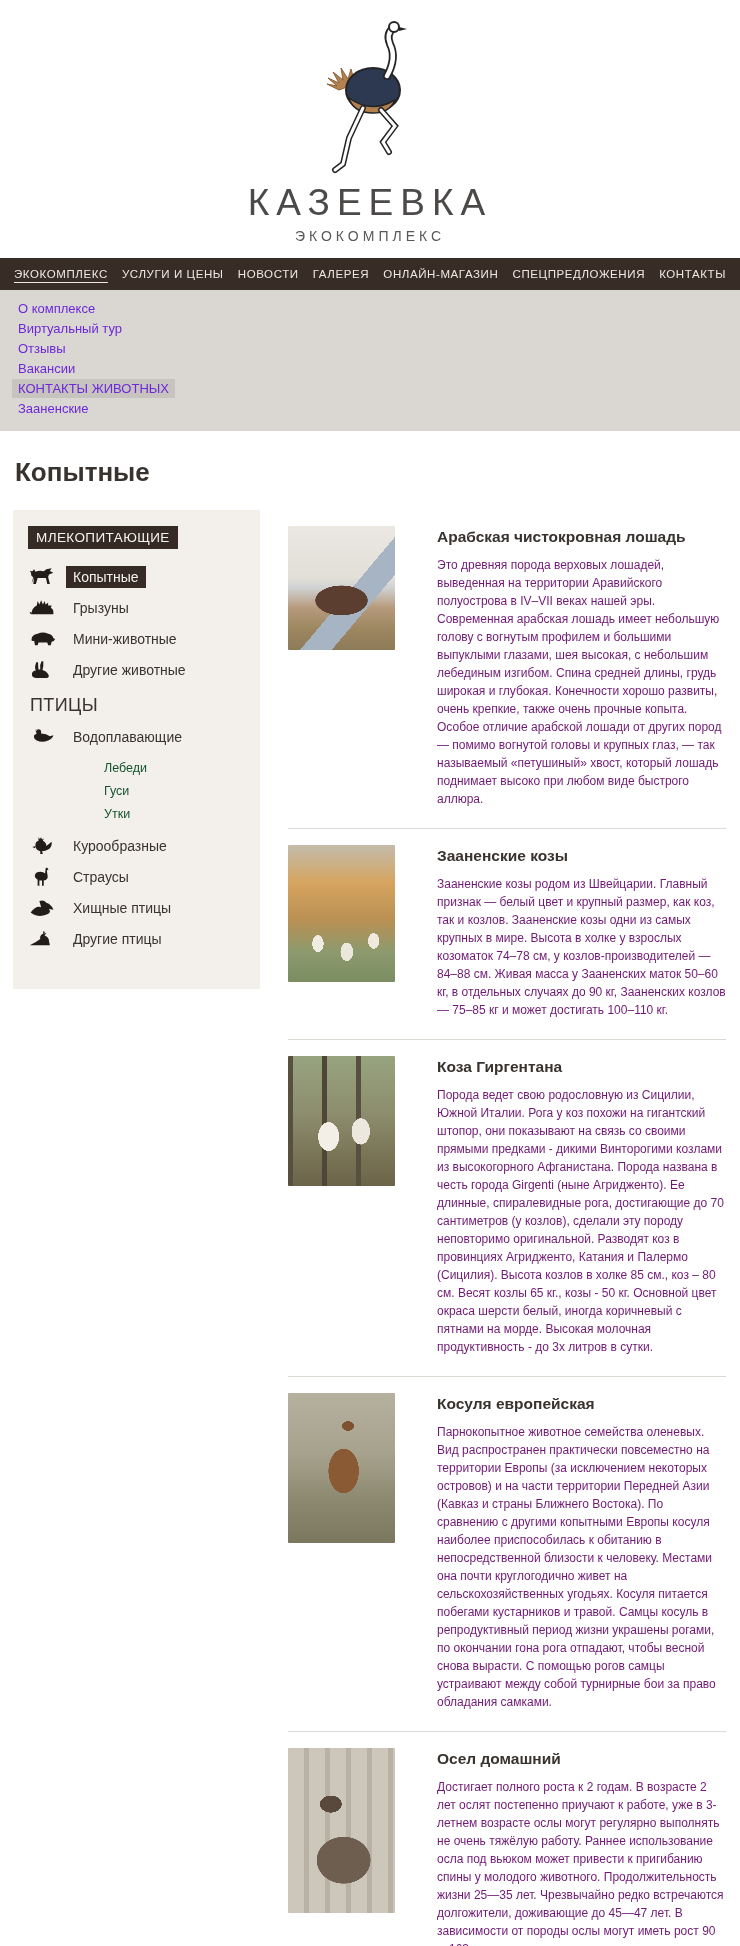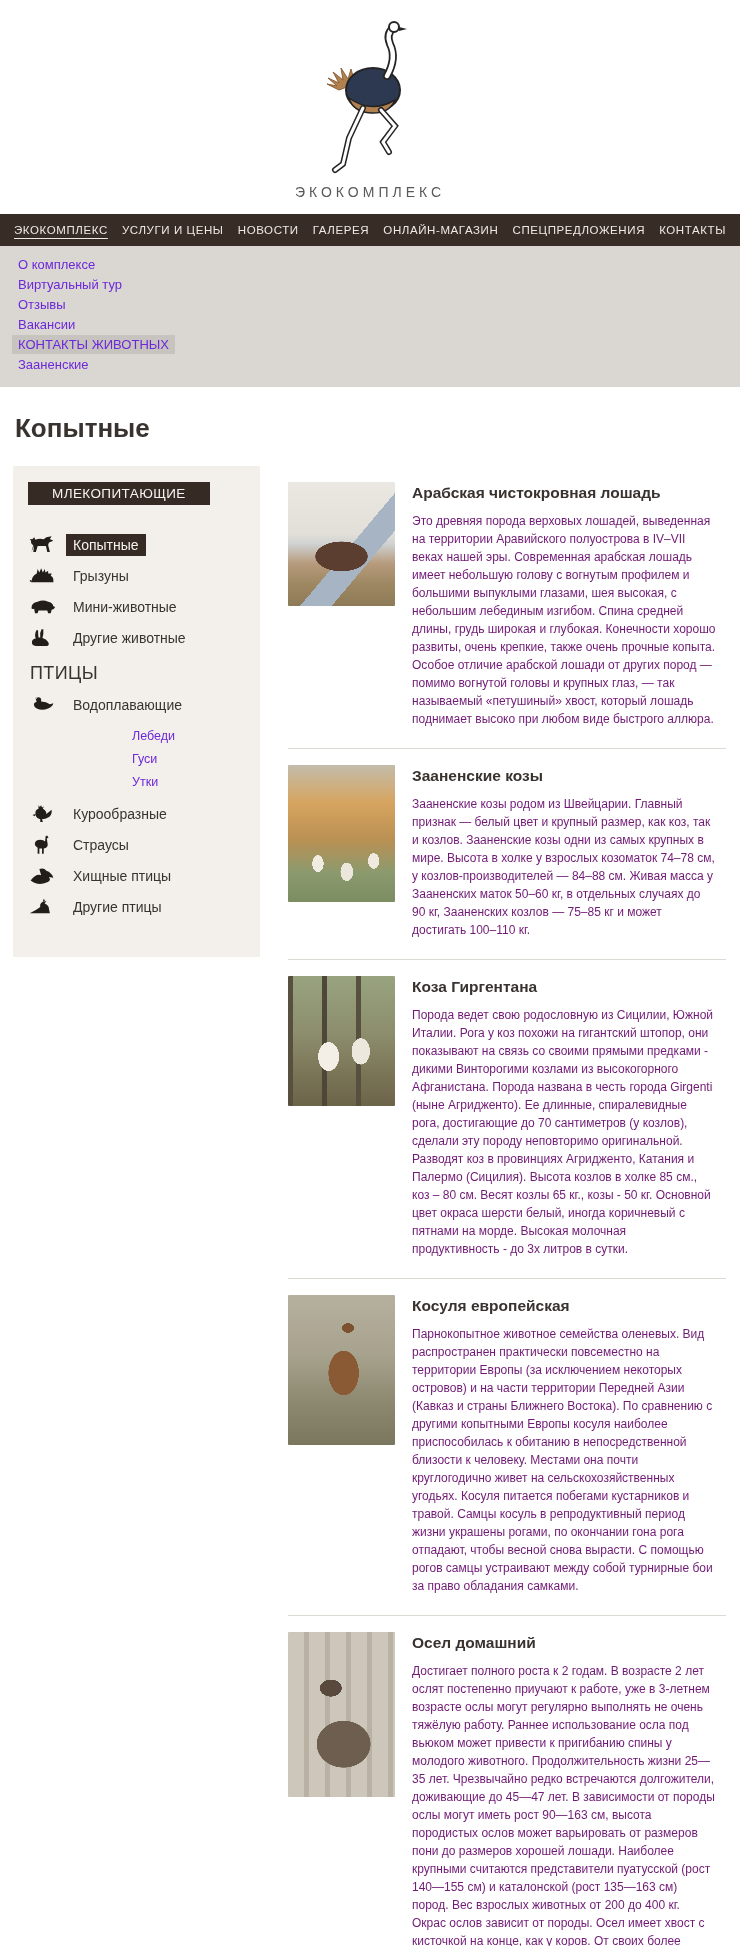--- a/index.html
+++ b/index.html
@@ -23,30 +23,30 @@
                padding:2px 6px; margin:1px 0 1px 12px; width:max-content; }
   .submenu a.active { background:#c7c3bf; }
   
   .page-title { font-size:26px; font-weight:bold; color:#39332f; margin:26px 0 22px 15px; }
   
   .main { display:flex; padding:0 14px 40px 13px; }
   .sidebar { width:247px; background:#f3f0ec; padding:16px 10px 30px 15px; flex:none; align-self:flex-start; }
   .content { flex:1; margin-left:28px; }
   
   .sb-header-badge { display:inline-block; background:#352a24; color:#f6f3f0;
-                     font-size:13.5px; padding:4px 24px; margin-bottom:20px; letter-spacing:.4px; }
+                     font-size:13.5px; padding:4px 8px; margin-bottom:8px; letter-spacing:.4px; }
   .sb-header-plain { font-size:18px; color:#39332f; margin:14px 0 10px 2px; letter-spacing:.4px; }
   .sb-item { display:flex; align-items:center; gap:10px; margin:9px 0; cursor:pointer; }
   .sb-item .ic { width:28px; height:22px; flex:none; color:#221d19; display:flex; align-items:center; }
   .sb-item .lbl { font-size:14px; color:#39332f; padding:3px 7px; }
   .sb-item.active .lbl { background:#352a24; color:#f6f3f0; }
   .sb-sub { margin:2px 0 6px 76px; }
-  .sb-sub a { display:block; font-size:12.5px; color:#6d28d9; text-decoration:none; line-height:23px; cursor:pointer;margin-left:28px; }
-  
-  .card { display:flex; gap:17px; padding:16px 0 20px; }
+  .sb-sub a { display:block; font-size:12.5px; color:#14532d; text-decoration:none; line-height:23px; cursor:pointer; }
+  
+  .card { display:flex; gap:42px; padding:16px 0 20px; }
   .sep { height:1px; background:#dcd9d5; }
   .photo { width:107px; flex:none; border-radius:1px; }
   .photo-0 { height:124px;
     background:
       radial-gradient(ellipse 44px 25px at 50% 60%, #5c3e31 59%, rgba(0,0,0,0) 60%),
       linear-gradient(130deg, rgba(0,0,0,0) 55%, #a7b4c4 55%, #a7b4c4 70%, rgba(0,0,0,0) 70%),
       linear-gradient(180deg, #ebe8e3 0%, #e2dfd8 42%, #cfd2d2 50%, #b69a7c 66%, #9e8862 82%, #8d7a57 100%); }
   .photo-1 { height:137px;
     background:
       radial-gradient(ellipse 8px 12px at 28% 72%, #f1ece2 70%, rgba(0,0,0,0) 71%),
@@ -89,20 +89,21 @@
 
     <circle cx="103" cy="9" r="5" fill="#ffffff" stroke="#242424" stroke-width="2"></circle>
     <path d="M108 9 l8 2 -8 2 z" fill="#242424"></path>
 
     <path d="M72 90 L58 120 L52 146 L44 152" fill="none" stroke="#242424" stroke-width="6" stroke-linecap="round"></path>
     <path d="M72 90 L58 120 L52 146 L44 152" fill="none" stroke="#ffffff" stroke-width="3" stroke-linecap="round"></path>
 
     <path d="M90 92 L104 108 L92 124 L98 134" fill="none" stroke="#242424" stroke-width="6" stroke-linecap="round"></path>
     <path d="M90 92 L104 108 L92 124 L98 134" fill="none" stroke="#ffffff" stroke-width="3" stroke-linecap="round"></path>
   </svg>
+  <div class="logo-title">КАЗЕЕВКА</div>
   <div class="logo-subtitle">ЭКОКОМПЛЕКС</div>
 </header>
 
 <nav class="nav">
   <a class="active">ЭКОКОМПЛЕКС</a>
   <a>УСЛУГИ И ЦЕНЫ</a>
   <a>НОВОСТИ</a>
   <a>ГАЛЕРЕЯ</a>
   <a>ОНЛАЙН-МАГАЗИН</a>
   <a>СПЕЦПРЕДЛОЖЕНИЯ</a>

